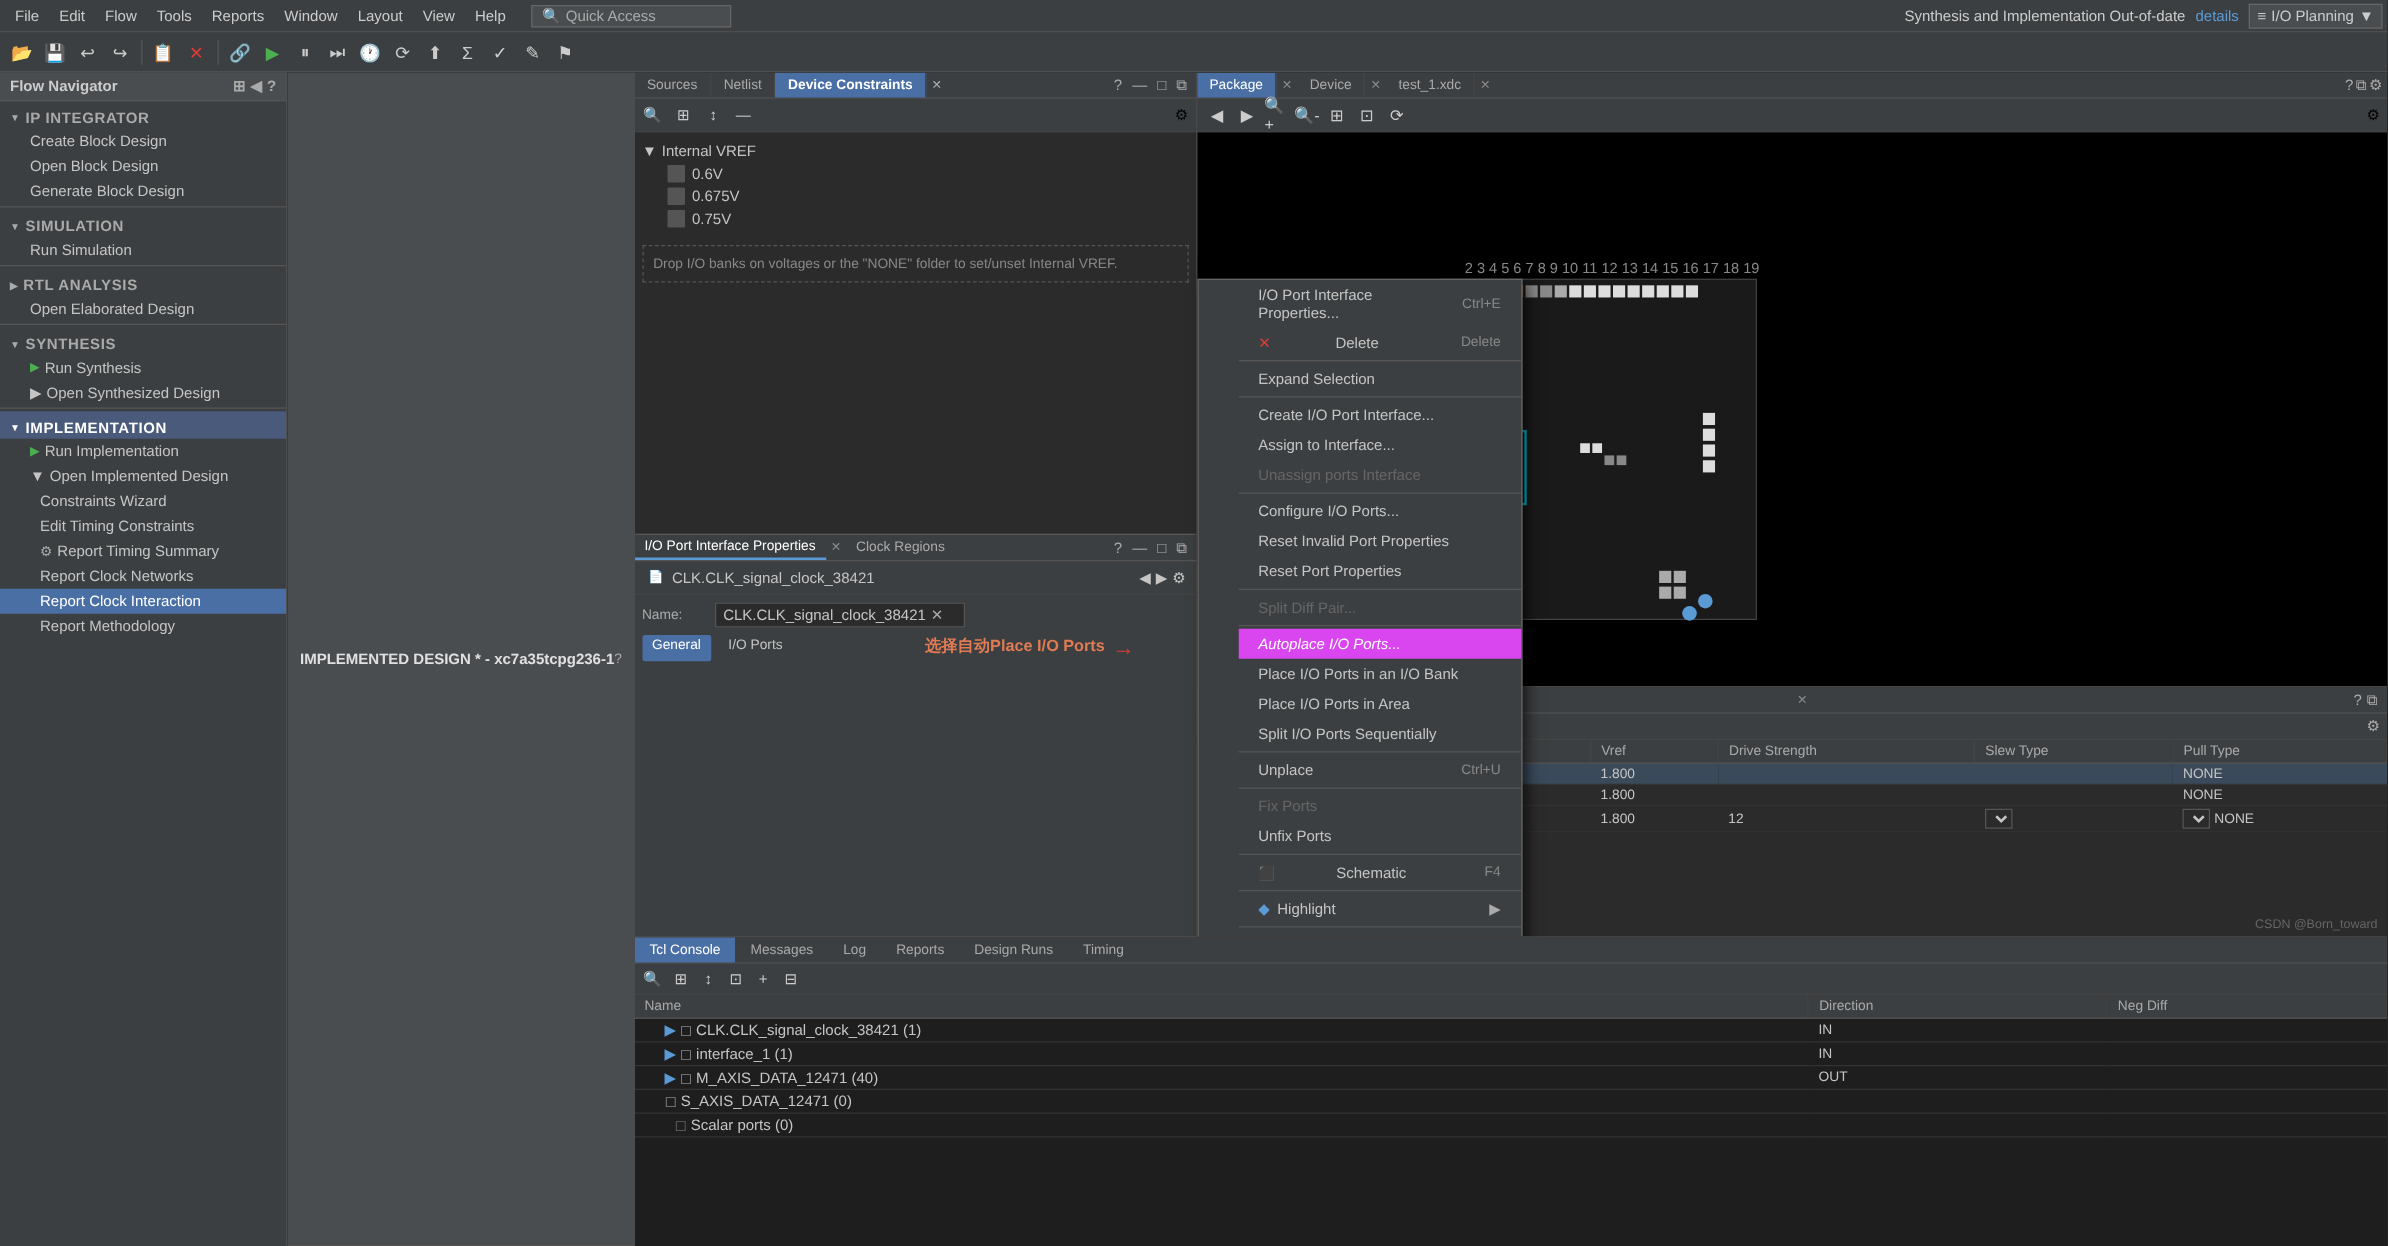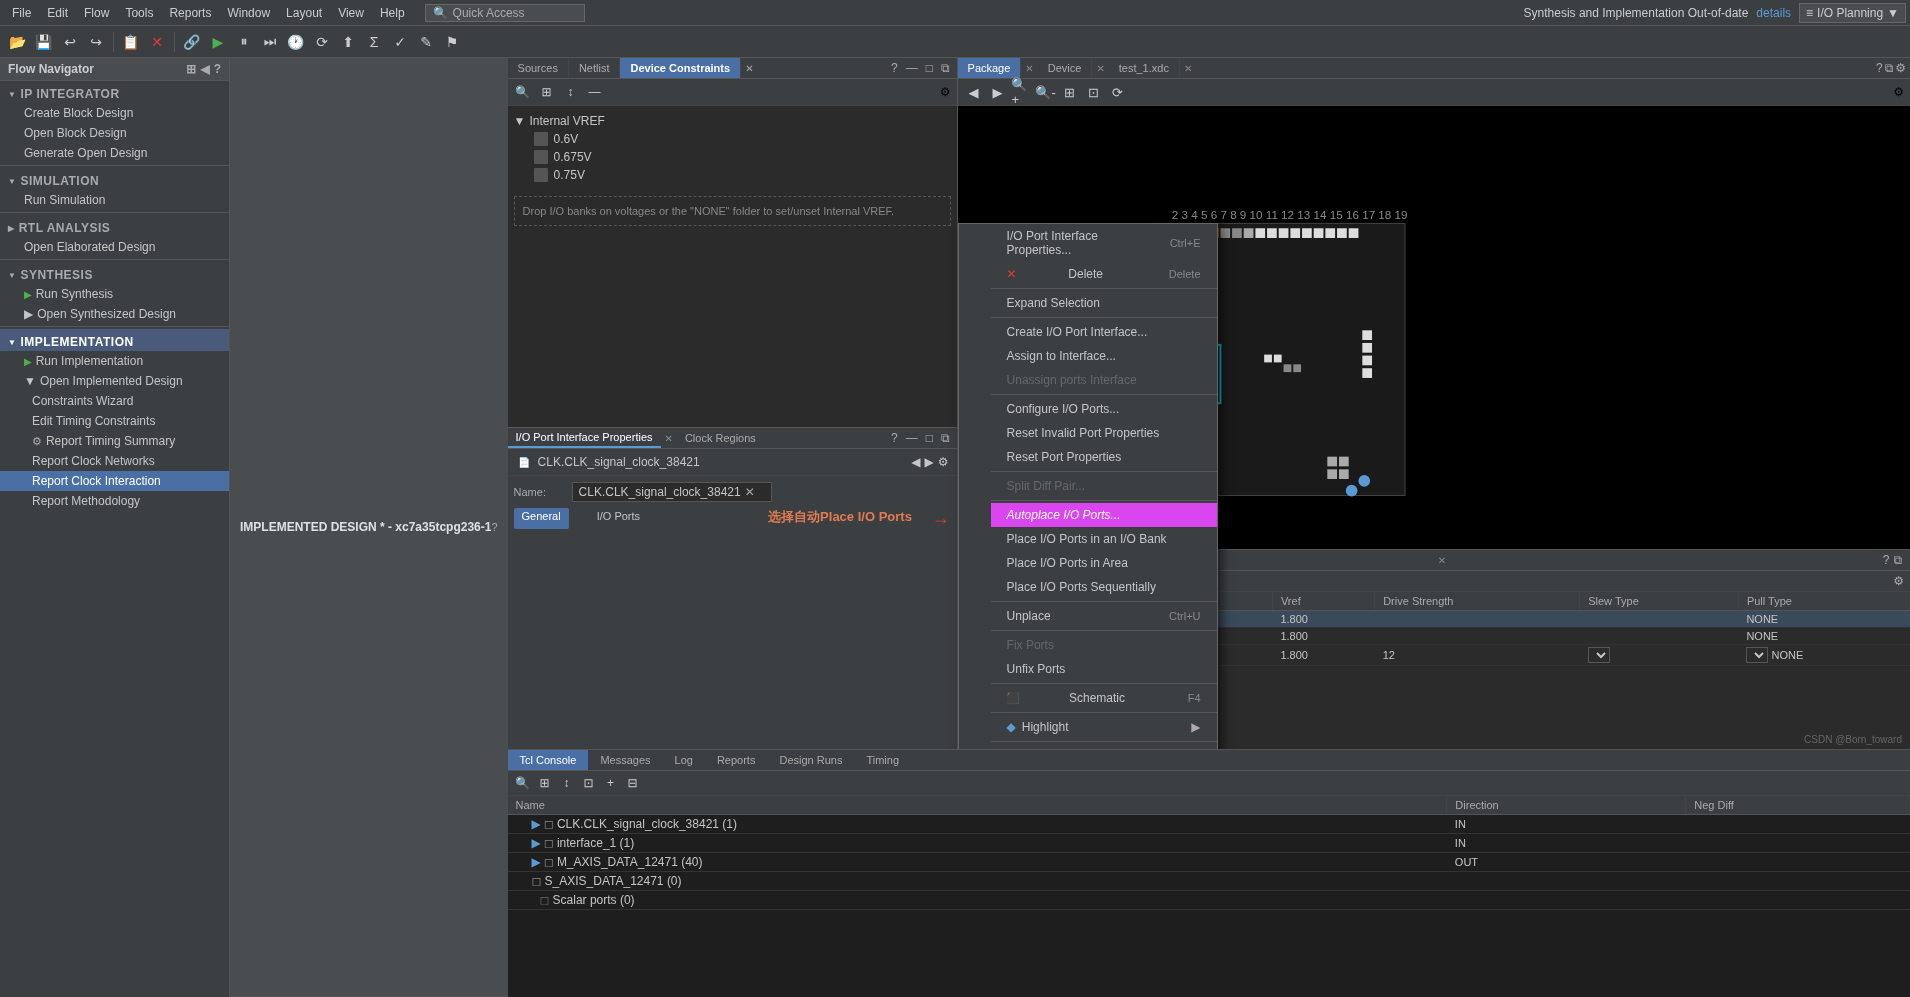--- a/index.html
+++ b/index.html
@@ -191,21 +191,21 @@
       </div>
     </div>
     <div class="flow-nav-content">
 
       <div class="nav-section">
         <span class="arrow">▼</span>
         <span>IP INTEGRATOR</span>
       </div>
       <div class="nav-item">Create Block Design</div>
       <div class="nav-item">Open Block Design</div>
-      <div class="nav-item">Generate Open Design</div>
+      <div class="nav-item">Generate Block Design</div>
       <div class="nav-section-divider"></div>
 
       <div class="nav-section">
         <span class="arrow">▼</span>
         <span>SIMULATION</span>
       </div>
       <div class="nav-item">Run Simulation</div>
       <div class="nav-section-divider"></div>
 
       <div class="nav-section">
@@ -330,21 +330,21 @@
               </span>
             </div>
             <div class="io-panel-content">
               <div class="io-field-row">
                 <span class="io-field-label">Name:</span>
                 <div class="io-field-value">
                   <span>CLK.CLK_signal_clock_38421</span>
                   <span style="color:#aaa;cursor:pointer;">✕</span>
                 </div>
               </div>
-              <div style="display:flex;gap:20px;margin-top:6px;">
+              <div style="display:flex;gap:6px;margin-top:6px;">
                 <div class="general-btn">General</div>
                 <div class="io-ports-btn">I/O Ports</div>
                 <div style="margin-left:100px;color:#e07b53;font-weight:bold;font-size:13px;">选择自动Place I/O Ports</div>
                 <div style="color:#e53935;font-size:18px;font-weight:bold;">→</div>
               </div>
             </div>
           </div>
 
         </div>
 
@@ -508,21 +508,21 @@
             <div class="cm-item highlighted">
               <span>Autoplace I/O Ports...</span>
             </div>
             <div class="cm-item">
               <span>Place I/O Ports in an I/O Bank</span>
             </div>
             <div class="cm-item">
               <span>Place I/O Ports in Area</span>
             </div>
             <div class="cm-item">
-              <span>Place I/O Ports Sequentially</span>
+              <span>Split I/O Ports Sequentially</span>
             </div>
             <div class="cm-sep"></div>
             <div class="cm-item">
               <span>Unplace</span>
               <span class="cm-shortcut">Ctrl+U</span>
             </div>
             <div class="cm-sep"></div>
             <div class="cm-item disabled">
               <span>Fix Ports</span>
             </div>

